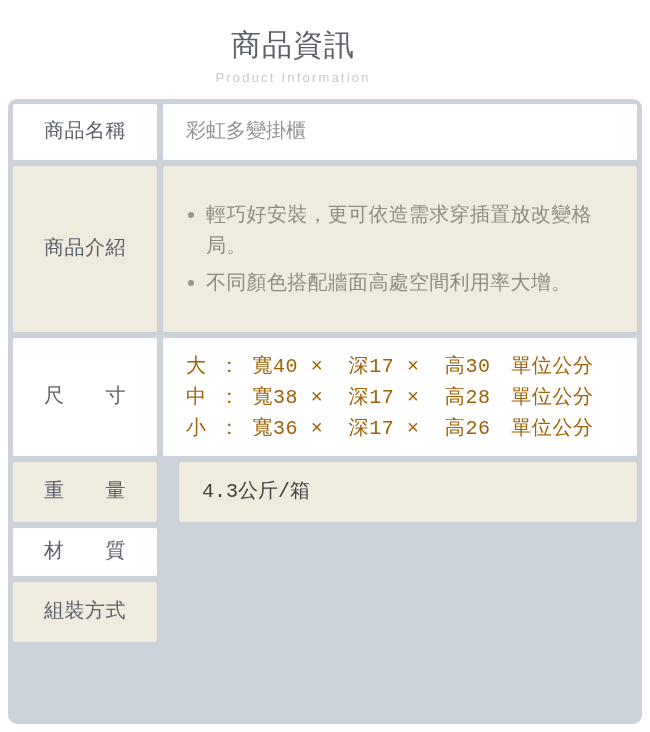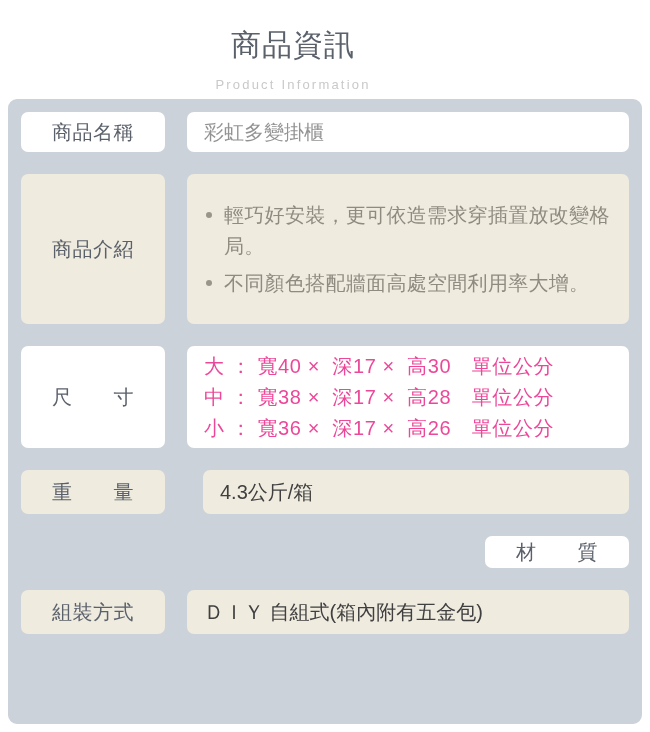--- a/index.html
+++ b/index.html
@@ -28,21 +28,21 @@
     text-align: center;
   }
   .header-title {
     font-size: 30px;
     line-height: 34px;
     color: #5b616b;
     letter-spacing: 1px;
     font-weight: 400;
   }
   .header-subtitle {
-    margin-top: 15px;
+    margin-top: 8px;
     font-size: 13px;
     line-height: 16px;
     color: #c9c9c9;
     letter-spacing: 2.2px;
     font-weight: 400;
   }
 
   
   .spec-table {
     position: absolute;
@@ -60,53 +60,54 @@
   .spec-row {
     display: flex;
     width: 100%;
     box-sizing: border-box;
   }
 
   .cell {
     box-sizing: border-box;
     display: flex;
     align-items: center;
-    border-radius: 7px;
-    margin: 11px;
+    border-radius: 2px;
+    margin: 3px;
+    font-family: Liberation Mono, monospace;
   }
   .cell-label {
     width: 144px;
     flex: 0 0 144px;
     justify-content: center;
     color: #5b616b;
     font-size: 20px;
     line-height: 26px;
     letter-spacing: 0.5px;
     white-space: pre;
   }
   .cell-value {
     flex: 1 1 auto;
     justify-content: flex-start;
     color: #939393;
     font-size: 20px;
     line-height: 28px;
-    padding-left: 17px;
+    padding-left: 23px;
     padding-right: 10px;
   }
 
   
   .tint-white .cell { background: #ffffff; }
   .tint-beige .cell { background: #efebdf; }
 
   
   .row-h-name    { height: 62px; }
   .row-h-intro   { height: 172px; }
   .row-h-size    { height: 124px; }
   .row-h-weight  { height: 66px; gap: 16px; }
-  .row-h-mat     { height: 54px; justify-content: flex-end; }
+  .row-h-mat     { height: 54px; }
   .row-h-assy    { height: 66px; }
   .row-h-ship    { height: 62px; }
 
   
   .cell-value.multiline {
   }
   .value-stack {
     display: block;
     width: 100%;
   }
@@ -133,21 +134,21 @@
     width: 6px;
     height: 6px;
     border-radius: 50%;
     background: #9a958a;
   }
 
   
   .size-line {
     font-size: 20px;
     line-height: 31px;
-    color: #ec4899;
+    color: #a16207;
     letter-spacing: 0.6px;
     white-space: pre;
   }
   .on-beige { color: #404040; }
   .on-white { color: #939393; }
 </style>
 </head>
 <body>
 
 <div class="page">
@@ -195,18 +196,17 @@
       <div class="cell cell-label">重　　量</div>
       <div class="cell cell-value on-beige">4.3公斤/箱</div>
     </div>
 
     <div class="spec-row tint-white row-h-mat">
       <div class="cell cell-label">材　　質</div>
     </div>
 
     <div class="spec-row tint-beige row-h-assy">
       <div class="cell cell-label">組裝方式</div>
-      <div class="cell cell-value on-beige">ＤＩＹ 自組式(箱內附有五金包)</div>
     </div>
 
 
   </div>
 </div>
 
 </body></html>

